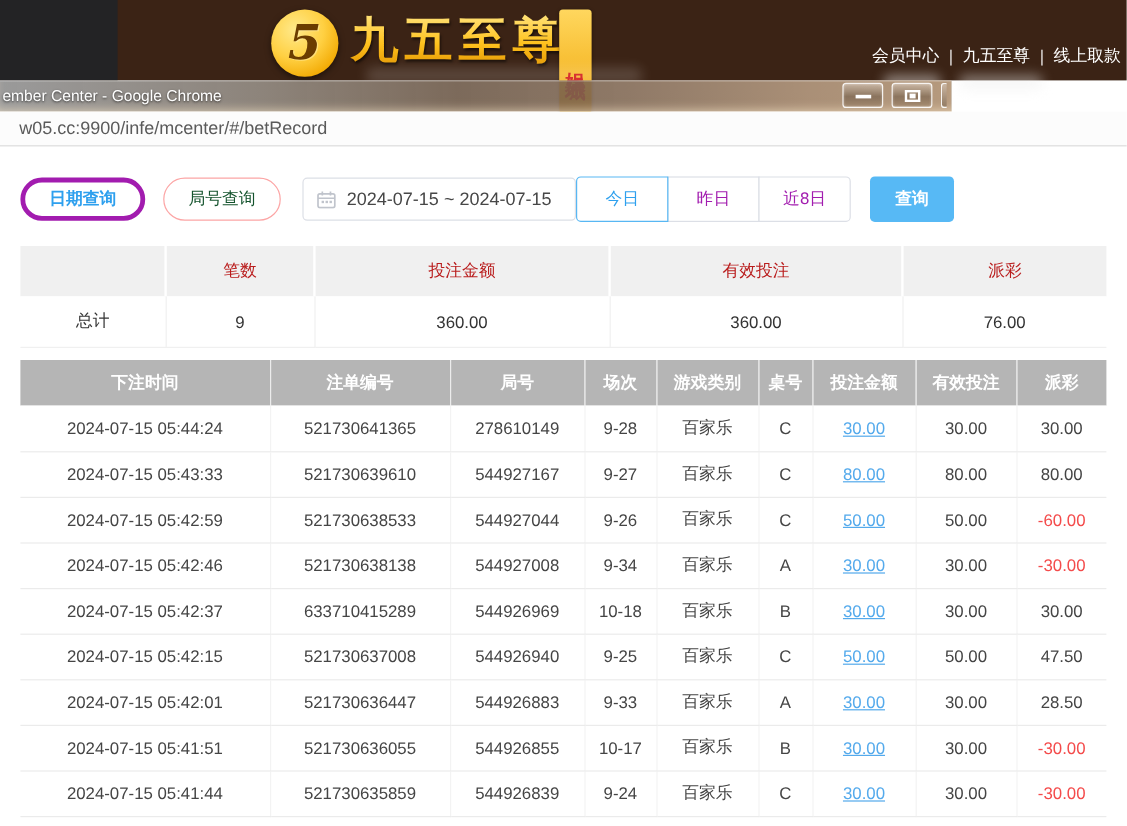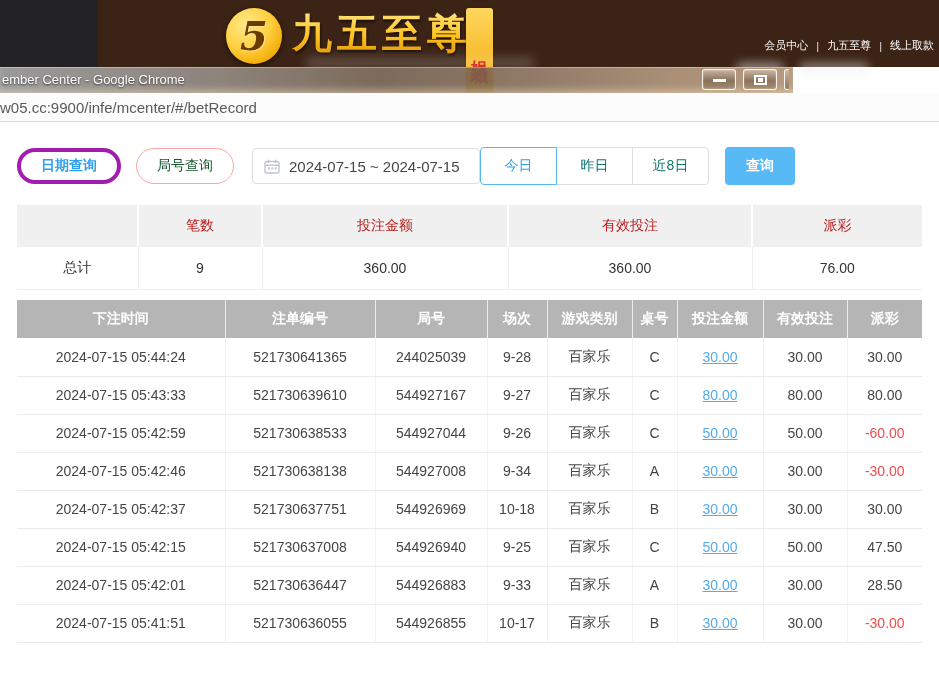--- a/index.html
+++ b/index.html
@@ -29,21 +29,21 @@
   .logo-badge { position:absolute; left:240px; top:8px; width:27px; height:86px;
                 background:linear-gradient(180deg,#ffd75e,#f0a70a);
                 border-radius:3px; color:#d11212; font-weight:bold; font-size:17px;
                 writing-mode:vertical-lr; text-orientation:upright;
                 display:flex; align-items:center; justify-content:center;
                 letter-spacing:3px; z-index:1;
                 box-shadow:0 1px 3px rgba(0,0,0,.4); }
   
   .badge-abs { position:absolute; left:466px; top:8px; }
 
-  .top-nav { position:absolute; right:5px; top:38px; color:#fff; font-size:11px;
+  .top-nav { position:absolute; right:5px; top:38px; color:#fff; font-size:14px;
              display:flex; align-items:center; gap:8px; white-space:nowrap; z-index:1; }
   .top-nav a { color:#fff; text-decoration:none; cursor:pointer; }
   .top-nav .sep { color:rgba(255,255,255,.85); }
 
   .blur-blob { position:absolute; filter:blur(5px); border-radius:6px; z-index:1; }
   .blob-swirl { left:305px; top:56px; width:230px; height:14px;
                 background:rgba(255,255,255,.16); }
   .blob-a { right:155px; top:62px; width:48px; height:13px;
             background:rgba(235,235,235,.45); }
   .blob-b { right:70px;  top:62px; width:70px; height:13px;
@@ -72,21 +72,21 @@
   .glyph-max::after { content:""; position:absolute; left:2px; top:1px; width:5px;
                       height:4px; background:#fff; }
   .win-close-sliver { width:5px; height:21px; border:1px solid rgba(255,255,255,.9);
                       border-right:none; border-radius:3px 0 0 3px;
                       background:linear-gradient(180deg, rgba(255,255,255,.30), rgba(70,55,40,.35)); }
 
   
   .url-bar { position:absolute; left:0; top:93px; width:939px; height:29px; z-index:2;
              background:#fcfcfc; border-bottom:1px solid #dcdcdc;
              display:flex; align-items:center; }
-  .url-text { padding-left:0; font-size:15px; color:#5a5a5a; white-space:nowrap; }
+  .url-text { padding-left:16px; font-size:15px; color:#5a5a5a; white-space:nowrap; }
 
   
   .content { position:absolute; left:0; top:122px; width:939px; height:566px;
              background:#fff; }
 
   .filter-row { position:absolute; left:17px; top:26px; height:36px;
                 display:flex; align-items:center; }
   .pill { height:36px; padding:0 20px; border-radius:18px; background:#fff;
           font-size:14px; display:flex; align-items:center; cursor:pointer; }
   .pill.active { border:4px solid #a21caf; color:#2ea0ee; font-weight:bold; }
@@ -94,21 +94,21 @@
 
   .date-input { margin-left:18px; width:228px; height:36px; border:1px solid #dcdfe6;
                 border-radius:4px; background:#fff; display:flex; align-items:center;
                 padding:0 11px; cursor:pointer; }
   .date-input .cal { width:16px; height:15px; margin-right:9px; flex:none; }
   .date-input .val { font-size:15px; color:#474747; white-space:nowrap; }
 
   .quick-group { display:flex; }
   .qbtn { height:38px; min-width:77px; padding:0 18px; background:#fff;
           border:1px solid #dcdfe6; margin-left:-1px; font-size:14px;
-          color:#0f766e; display:flex; align-items:center; justify-content:center;
+          color:#a21caf; display:flex; align-items:center; justify-content:center;
           cursor:pointer; position:relative; }
   .qbtn:first-child { border-radius:4px 0 0 4px; margin-left:0; }
   .qbtn:last-child { border-radius:0 4px 4px 0; }
   .qbtn.active { border-color:#58b7f3; color:#2ea0ee; z-index:1; }
 
   .search-btn { margin-left:16px; width:70px; height:38px; border:none; border-radius:4px;
                 background:#57b9f5; color:#fff; font-size:14px; font-weight:bold;
                 display:flex; align-items:center; justify-content:center; cursor:pointer; }
 
   
@@ -251,21 +251,21 @@
           <th>桌号</th>
           <th>投注金额</th>
           <th>有效投注</th>
           <th>派彩</th>
         </tr>
       </thead>
       <tbody id="bet-rows">
           <tr>
             <td>2024-07-15 05:44:24</td>
             <td>521730641365</td>
-            <td>244025039</td>
+            <td>278610149</td>
             <td>9-28</td>
             <td>百家乐</td>
             <td>C</td>
             <td><a class="bet-link">30.00</a></td>
             <td>30.00</td>
             <td>30.00</td>
           </tr>
           <tr>
             <td>2024-07-15 05:43:33</td>
             <td>521730639610</td>
@@ -294,21 +294,21 @@
             <td>544927008</td>
             <td>9-34</td>
             <td>百家乐</td>
             <td>A</td>
             <td><a class="bet-link">30.00</a></td>
             <td>30.00</td>
             <td class="neg">-30.00</td>
           </tr>
           <tr>
             <td>2024-07-15 05:42:37</td>
-            <td>521730637751</td>
+            <td>633710415289</td>
             <td>544926969</td>
             <td>10-18</td>
             <td>百家乐</td>
             <td>B</td>
             <td><a class="bet-link">30.00</a></td>
             <td>30.00</td>
             <td>30.00</td>
           </tr>
           <tr>
             <td>2024-07-15 05:42:15</td>
@@ -336,17 +336,28 @@
             <td>2024-07-15 05:41:51</td>
             <td>521730636055</td>
             <td>544926855</td>
             <td>10-17</td>
             <td>百家乐</td>
             <td>B</td>
             <td><a class="bet-link">30.00</a></td>
             <td>30.00</td>
             <td class="neg">-30.00</td>
           </tr>
+          <tr>
+            <td>2024-07-15 05:41:44</td>
+            <td>521730635859</td>
+            <td>544926839</td>
+            <td>9-24</td>
+            <td>百家乐</td>
+            <td>C</td>
+            <td><a class="bet-link">30.00</a></td>
+            <td>30.00</td>
+            <td class="neg">-30.00</td>
+          </tr>
         </tbody>
     </table>
 
   </div>
 </div>
 
 </body></html>

